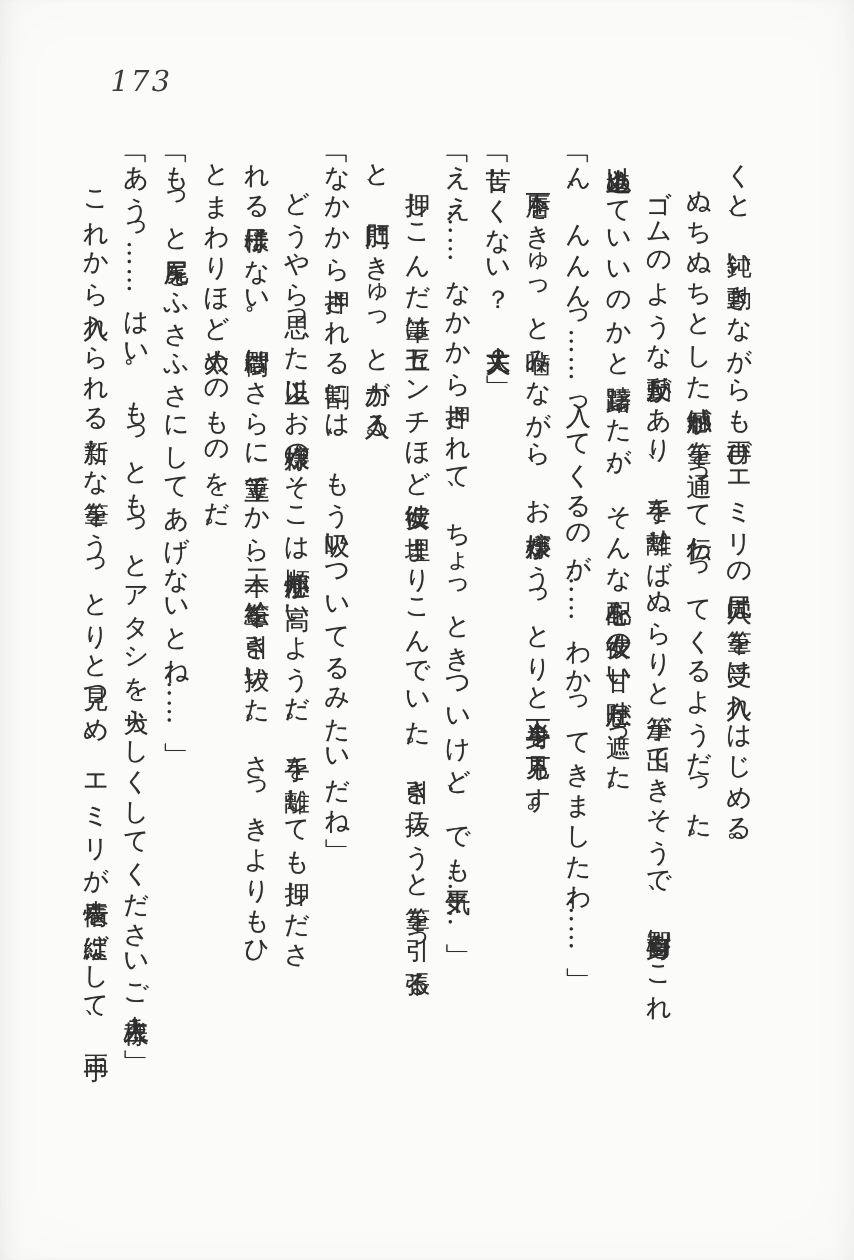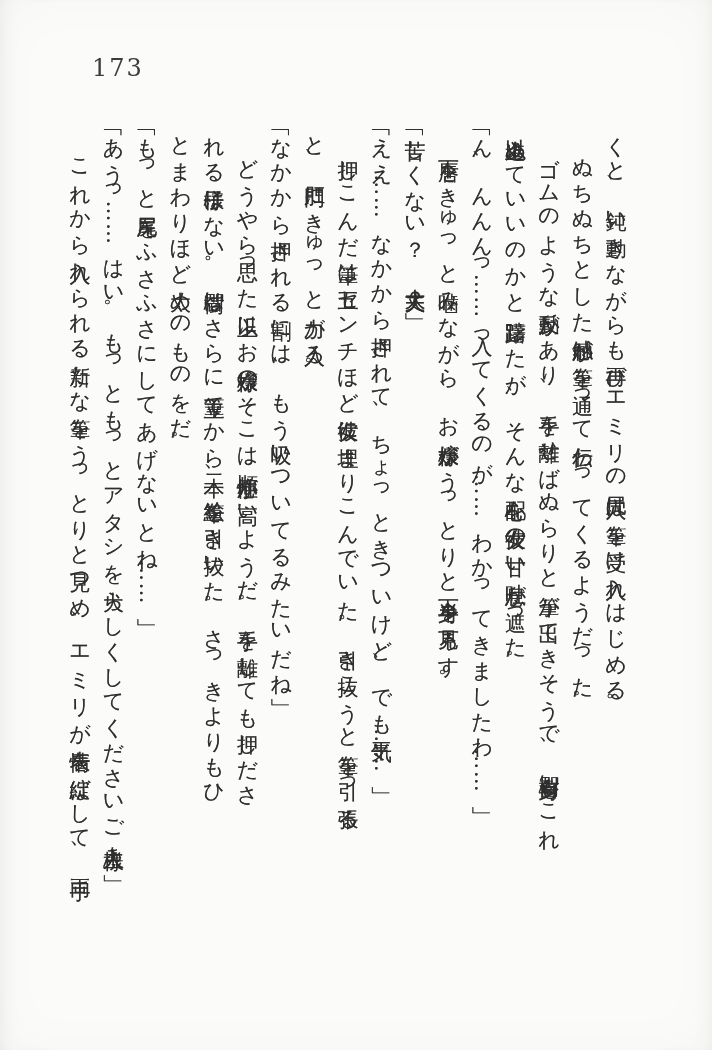--- a/index.html
+++ b/index.html
@@ -25,20 +25,21 @@
     
     box-shadow: inset 14px 0 24px -18px rgba(0,0,0,0.10),
                 inset -14px 0 24px -18px rgba(0,0,0,0.08),
                 inset 0 0 60px rgba(0,0,0,0.025);
   }
   .folio {
     position: absolute;
     left: 92px;
     top: 54px;
     font-size: 24px;
+    font-style: italic;
     color: #3c3c3c;
     letter-spacing: 2px;
   }
   .text-block {
     position: absolute;
     top: 122px;
     right: 80px;
     height: 858px;
     writing-mode: vertical-rl;
     text-orientation: mixed;

